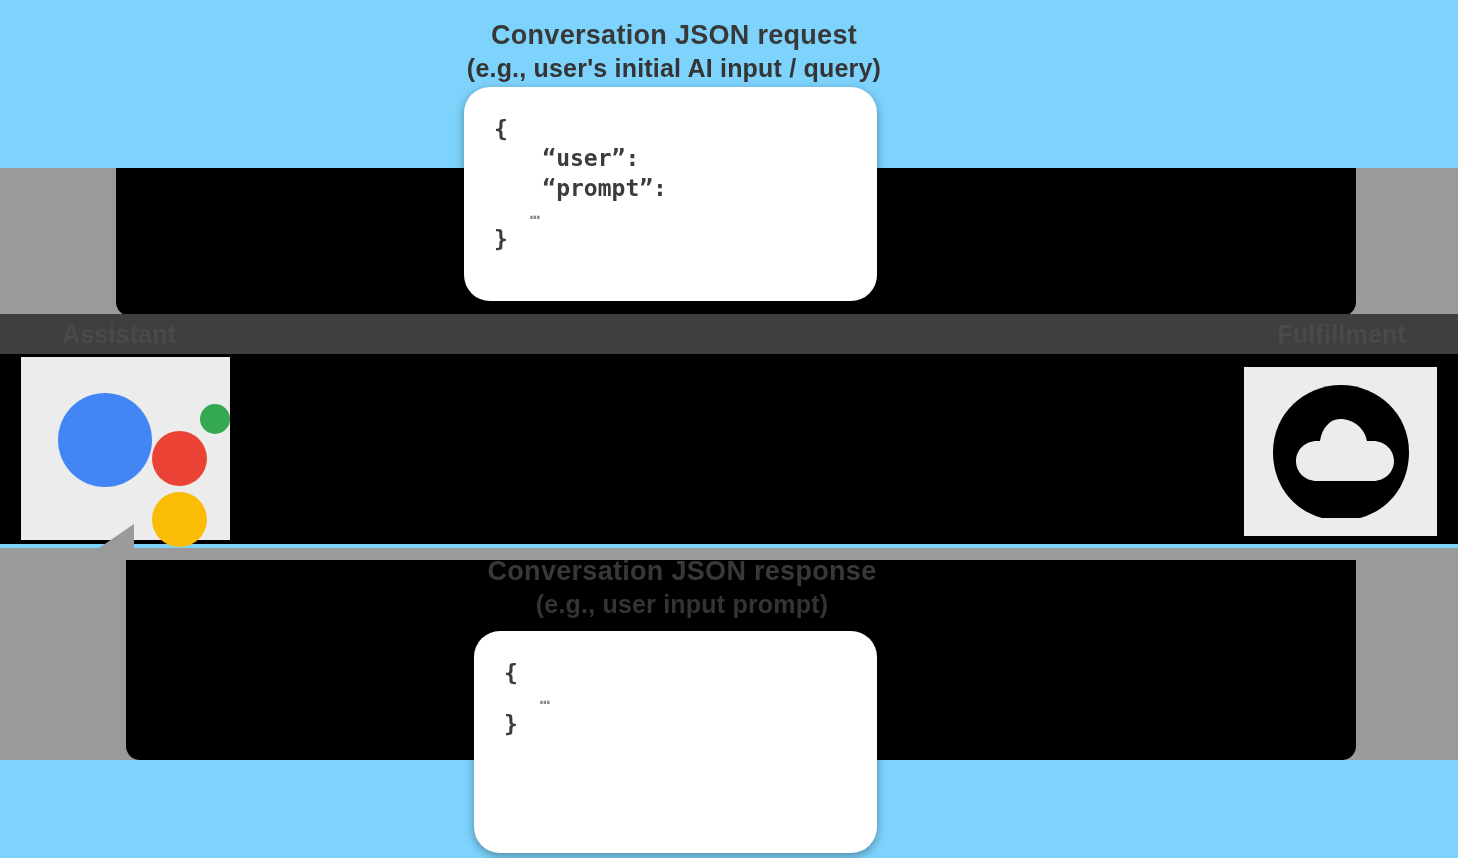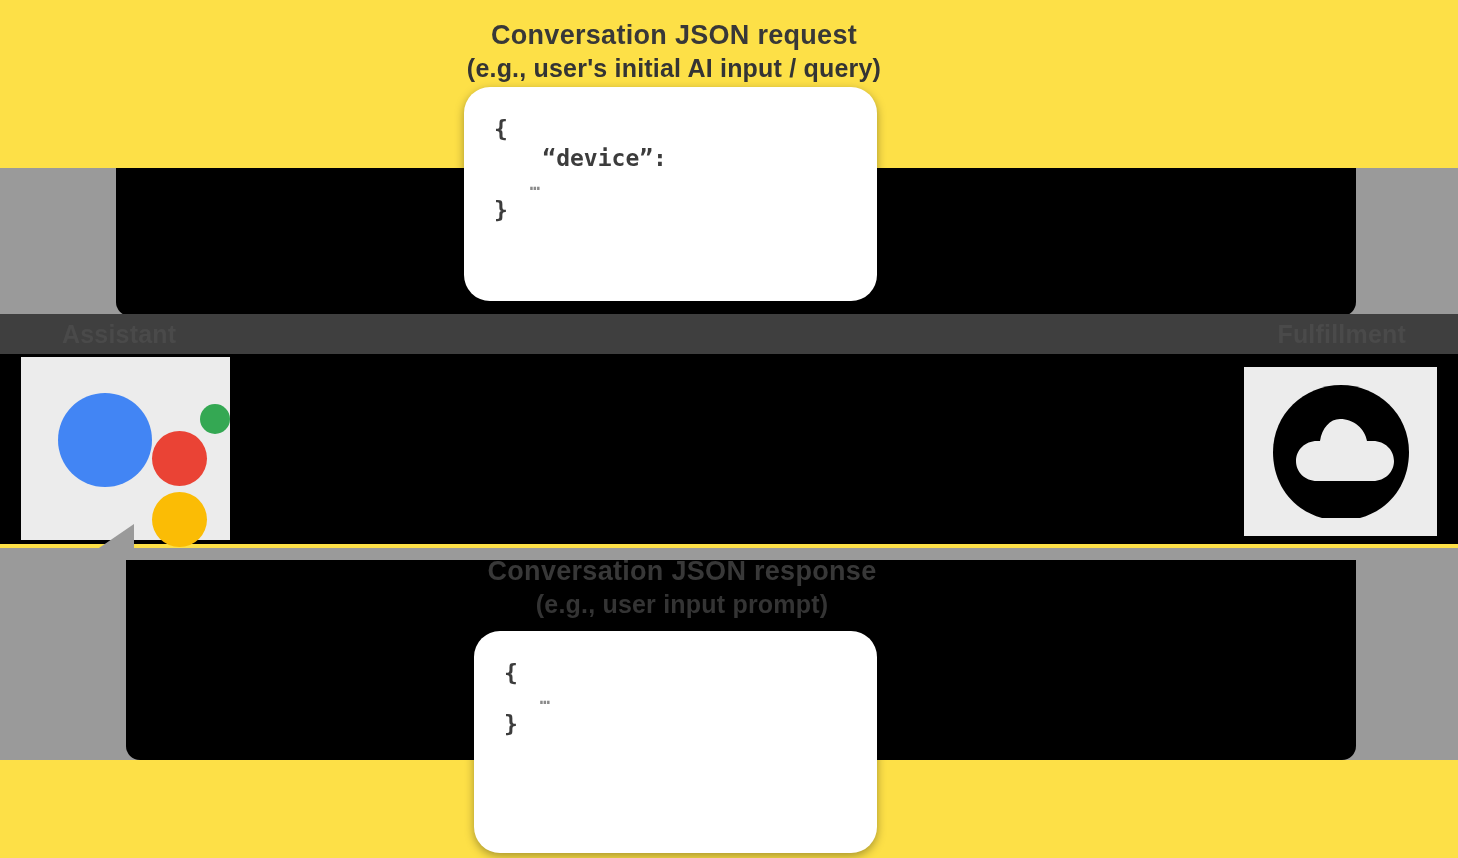--- a/index.html
+++ b/index.html
@@ -5,21 +5,21 @@
 <style>
   html,body{margin:0;padding:0;background:#000;}
   body{
     font-family:"Liberation Sans", sans-serif;
     -webkit-font-smoothing:antialiased;
   }
   #stage{
     position:relative;
     width:1458px;
     height:858px;
-    background:#fde047;
+    background:#7dd3fc;
     overflow:hidden;
   }
   .arrow-shaft{
     position:absolute;
     background:#9a9a9a;
   }
   .arrow-head{
     position:absolute;
     width:0;height:0;
   }
@@ -168,21 +168,22 @@
   <div class="arrow-head" id="req-head"></div>
   <div id="req-mask"></div>
 
   <div class="caption-block" id="req-caption">
     <div class="caption-title">Conversation JSON request</div>
     <div class="caption-sub">(e.g., user's initial AI input / query)</div>
   </div>
 
   <div class="json-card" id="req-card">
     <div class="json-line">{</div>
-    <div class="json-line json-indent">“device”:</div>
+    <div class="json-line json-indent">“user”:</div>
+    <div class="json-line json-indent">“prompt”:</div>
     <div class="json-line json-ellipsis">…</div>
     <div class="json-line">}</div>
   </div>
 
   <div id="entity-bar">
     <div class="entity-label" id="label-assistant">Assistant</div>
     <div class="entity-label" id="label-fulfillment">Fulfillment</div>
   </div>
 
   <div id="dark-panel"></div>

